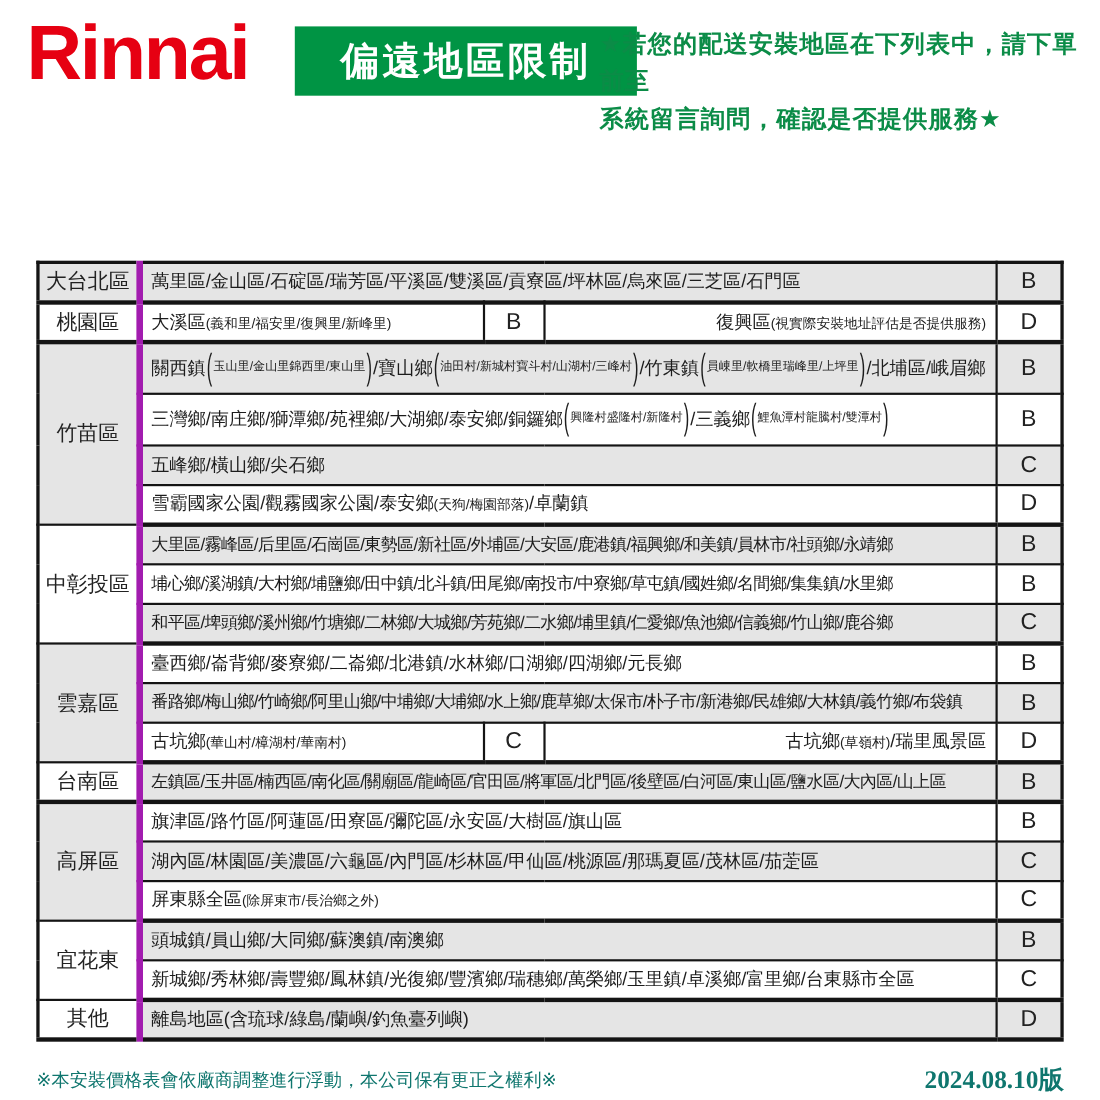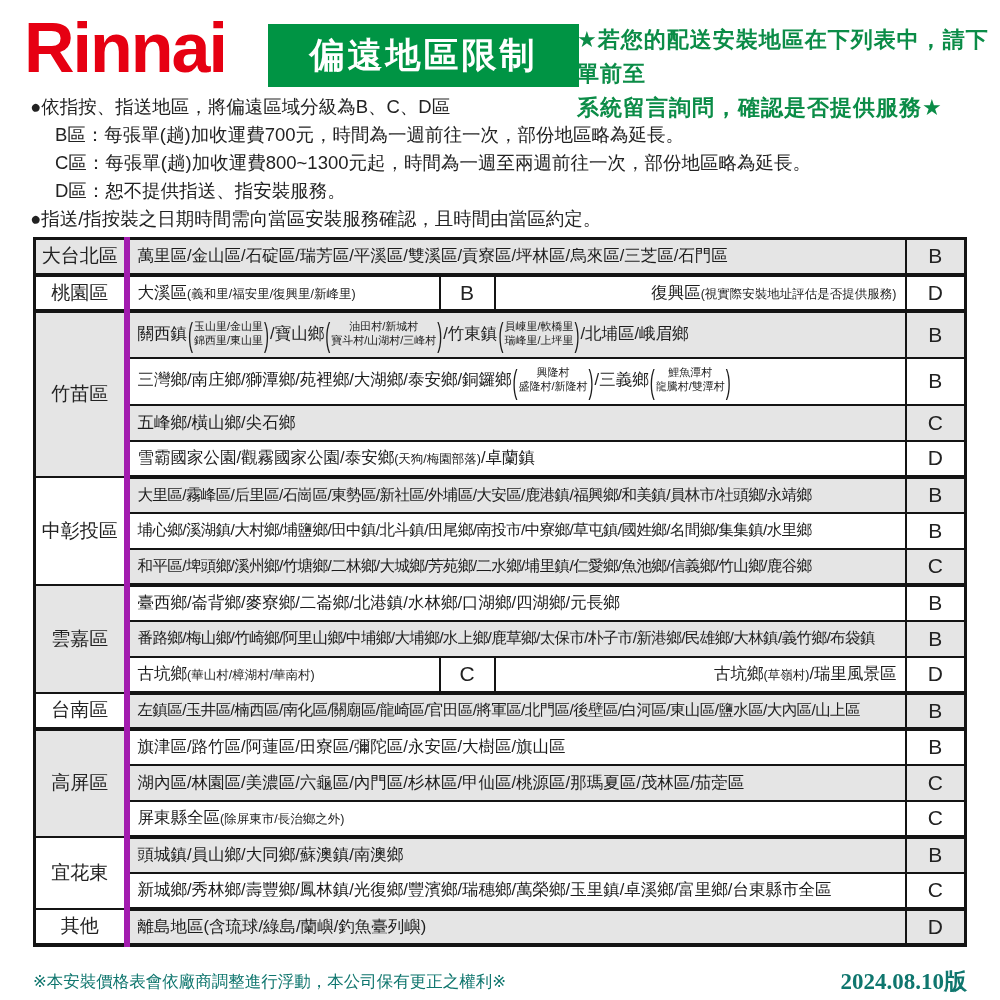--- a/index.html
+++ b/index.html
@@ -6,21 +6,21 @@
   .page{position:relative;width:1000px;height:1000px;background:#fff;overflow:hidden;
         font-family:"Liberation Sans","DejaVu Sans",sans-serif;color:#1c1c1c;}
 
   
   .logo{position:absolute;left:24px;top:8px;font-size:70px;font-weight:800;
         color:#e60012;letter-spacing:-2px;font-family:"Liberation Sans",sans-serif;}
   .titlebox{position:absolute;left:268px;top:24px;width:311px;height:63px;background:#009444;
         color:#ffffff;font-size:35px;font-weight:700;display:flex;align-items:center;
         justify-content:center;letter-spacing:3px;}
   .notice{position:absolute;left:545px;top:23px;color:#0b8c47;font-size:22px;font-weight:700;
-        line-height:34px;letter-spacing:1px;margin-left:32px;}
+        line-height:34px;letter-spacing:1px;}
 
   
   .intro{position:absolute;left:30px;top:93px;font-size:18.5px;line-height:28px;color:#222;}
   .intro .ind{padding-left:25px;}
 
   
   .tblwrap{position:absolute;left:33px;top:237px;width:934px;}
   table{border-collapse:collapse;width:934px;table-layout:fixed;}
   td{border:2px solid #141414;padding:0;vertical-align:middle;}
   table{border:3px solid #141414;}
@@ -29,21 +29,21 @@
   tr.gend td{border-bottom:4px solid #141414;}
   td.region{text-align:center;font-size:19px;color:#222;background:#fff;border-right:6px solid #a21caf;}
   td.region.shade{background:#e5e5e5;}
   td.area{background:#fff;padding:0 8px;font-size:16.5px;white-space:nowrap;overflow:hidden;color:#1c1c1c;}
   td.grade{background:#fff;text-align:center;font-size:21px;color:#222;}
   tr.shade td.area,tr.shade td.grade{background:#e5e5e5;}
   tr.cond td.area{font-size:15.5px;letter-spacing:-0.6px;}
   td.aright{text-align:right;}
   .small{font-size:12.5px;}
   .stackwrap{display:inline-flex;align-items:center;vertical-align:middle;margin-top:-2px;}
-  .stack{display:inline-flex;flex-direction:column;align-items:center;font-size:11px;
+  .stack{display:inline-flex;align-items:center;font-size:11px;
          line-height:1.25;letter-spacing:0;}
   .bigparen{display:inline-block;transform:scaleY(2.2);font-size:15px;font-weight:400;padding:0 1px;}
 
   
   .foot{position:absolute;left:33px;top:966px;width:934px;display:flex;
         justify-content:space-between;align-items:center;font-size:16.5px;color:#0f766e;}
   .ver{font-weight:700;font-family:Liberation Serif, serif;font-size:23px;}
 </style>
 </head>
 <body>
@@ -52,27 +52,20 @@
 
   <div class="logo">Rinnai</div>
 
   <div class="titlebox">偏遠地區限制</div>
 
   <div class="notice">
     <div>★若您的配送安裝地區在下列表中，請下單前至</div>
     <div>系統留言詢問，確認是否提供服務★</div>
   </div>
 
-  <div class="intro">
-    <div>●依指按、指送地區，將偏遠區域分級為B、C、D區</div>
-    <div class="ind">B區：每張單(趟)加收運費700元，時間為一週前往一次，部份地區略為延長。</div>
-    <div class="ind">C區：每張單(趟)加收運費800~1300元起，時間為一週至兩週前往一次，部份地區略為延長。</div>
-    <div class="ind">D區：恕不提供指送、指安裝服務。</div>
-    <div>●指送/指按裝之日期時間需向當區安裝服務確認，且時間由當區約定。</div>
-  </div>
 
   <div class="tblwrap">
     <table>
       <colgroup>
         <col style="width:92px">
         <col style="width:313px">
         <col style="width:55px">
         <col>
         <col style="width:60px">
       </colgroup>

